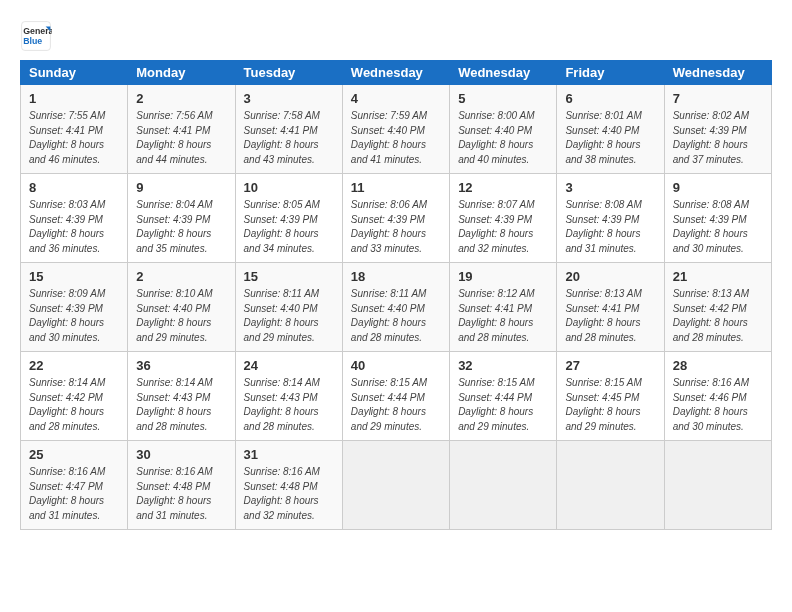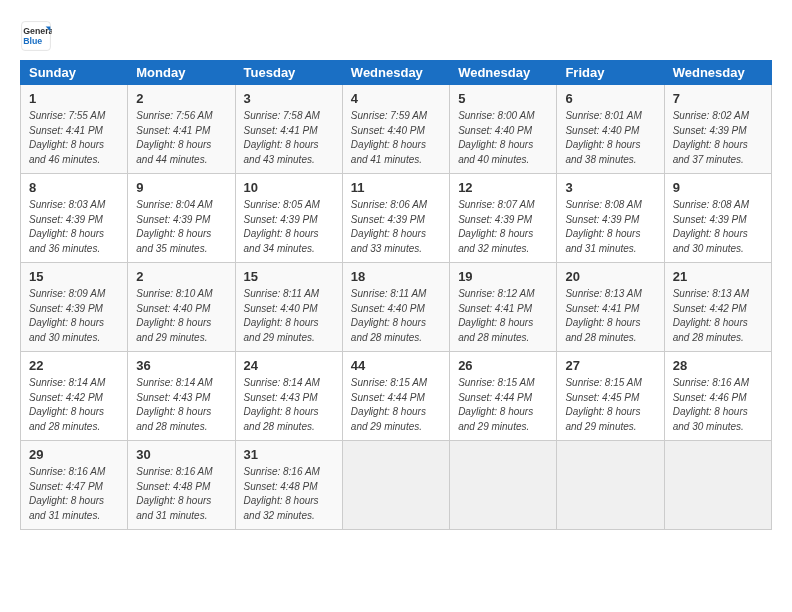--- a/index.html
+++ b/index.html
@@ -212,39 +212,39 @@
       </td>
         <td>
         <span class="day-num">36</span>
         <span class="day-detail">Sunrise: 8:14 AM<br>Sunset: 4:43 PM<br>Daylight: 8 hours and 28 minutes.</span>
       </td>
         <td>
         <span class="day-num">24</span>
         <span class="day-detail">Sunrise: 8:14 AM<br>Sunset: 4:43 PM<br>Daylight: 8 hours and 28 minutes.</span>
       </td>
         <td>
-        <span class="day-num">44</span>
+        <span class="day-num">40</span>
         <span class="day-detail">Sunrise: 8:15 AM<br>Sunset: 4:44 PM<br>Daylight: 8 hours and 29 minutes.</span>
       </td>
         <td>
-        <span class="day-num">26</span>
+        <span class="day-num">32</span>
         <span class="day-detail">Sunrise: 8:15 AM<br>Sunset: 4:44 PM<br>Daylight: 8 hours and 29 minutes.</span>
       </td>
         <td>
         <span class="day-num">27</span>
         <span class="day-detail">Sunrise: 8:15 AM<br>Sunset: 4:45 PM<br>Daylight: 8 hours and 29 minutes.</span>
       </td>
         <td>
         <span class="day-num">28</span>
         <span class="day-detail">Sunrise: 8:16 AM<br>Sunset: 4:46 PM<br>Daylight: 8 hours and 30 minutes.</span>
       </td>
       </tr>
       <tr>
         <td>
-        <span class="day-num">29</span>
+        <span class="day-num">25</span>
         <span class="day-detail">Sunrise: 8:16 AM<br>Sunset: 4:47 PM<br>Daylight: 8 hours and 31 minutes.</span>
       </td>
         <td>
         <span class="day-num">30</span>
         <span class="day-detail">Sunrise: 8:16 AM<br>Sunset: 4:48 PM<br>Daylight: 8 hours and 31 minutes.</span>
       </td>
         <td>
         <span class="day-num">31</span>
         <span class="day-detail">Sunrise: 8:16 AM<br>Sunset: 4:48 PM<br>Daylight: 8 hours and 32 minutes.</span>
       </td>

